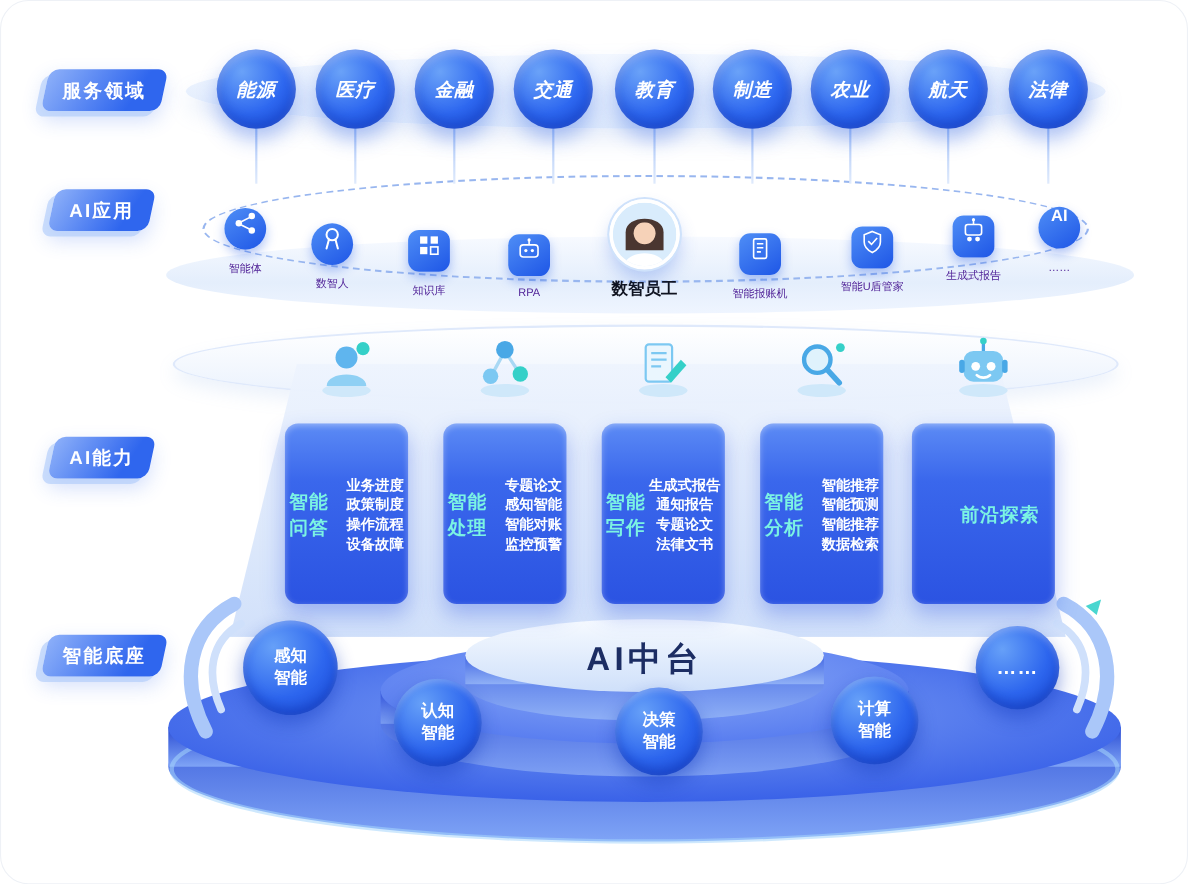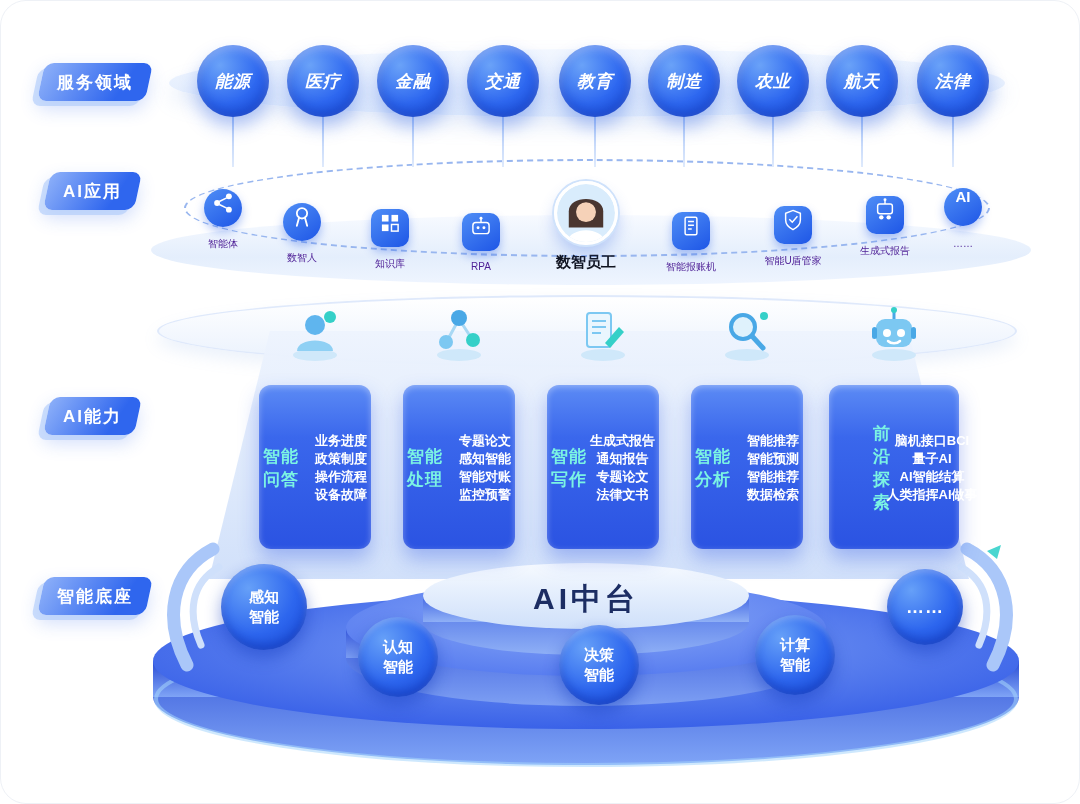--- a/index.html
+++ b/index.html
@@ -295,26 +295,20 @@
     <div class="card-title">智能分析</div>
     <div class="card-items">
       <div class="card-item">智能推荐</div>
       <div class="card-item">智能预测</div>
       <div class="card-item">智能推荐</div>
       <div class="card-item">数据检索</div>
     </div>
   </div>
   <div class="card wide" style="left:828px">
     <div class="card-title">前沿探索</div>
-    <div class="card-items">
-      <div class="card-item">脑机接口BCI</div>
-      <div class="card-item">量子AI</div>
-      <div class="card-item">AI智能结算</div>
-      <div class="card-item">人类指挥AI做事</div>
-    </div>
   </div>
 
   <svg class="platform-svg" viewBox="0 0 895 258">
     <defs>
       <radialGradient id="gBaseTop" cx="50%" cy="40%" r="75%">
           <stop offset="0%" stop-color="#7b9ef5"></stop>
           <stop offset="80%" stop-color="#3a62e8"></stop>
           <stop offset="100%" stop-color="#2f55e0"></stop>
         </radialGradient>
       <linearGradient id="gSideB" x1="0" y1="0" x2="0" y2="1">

